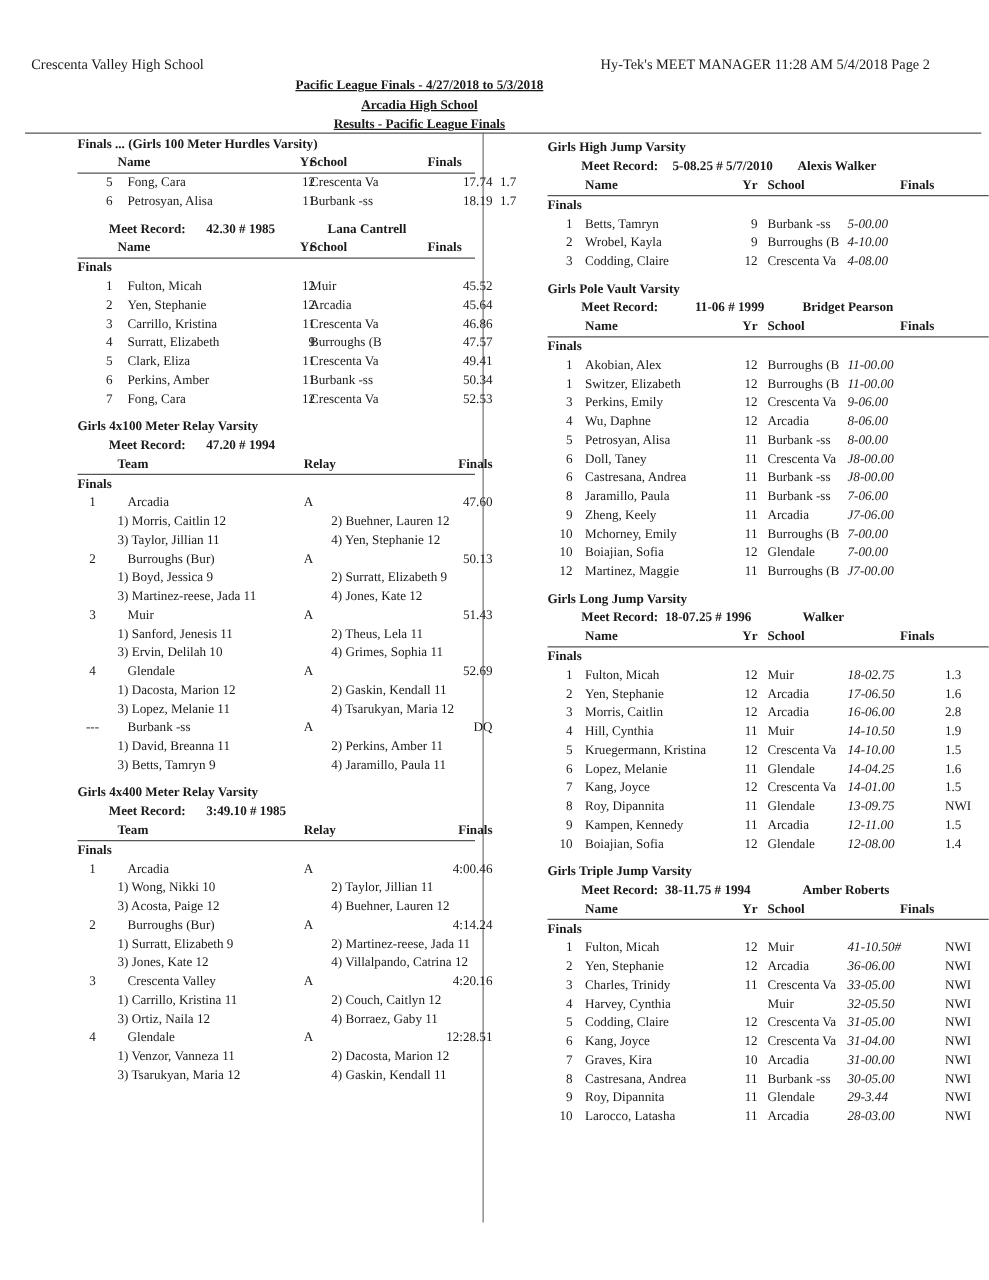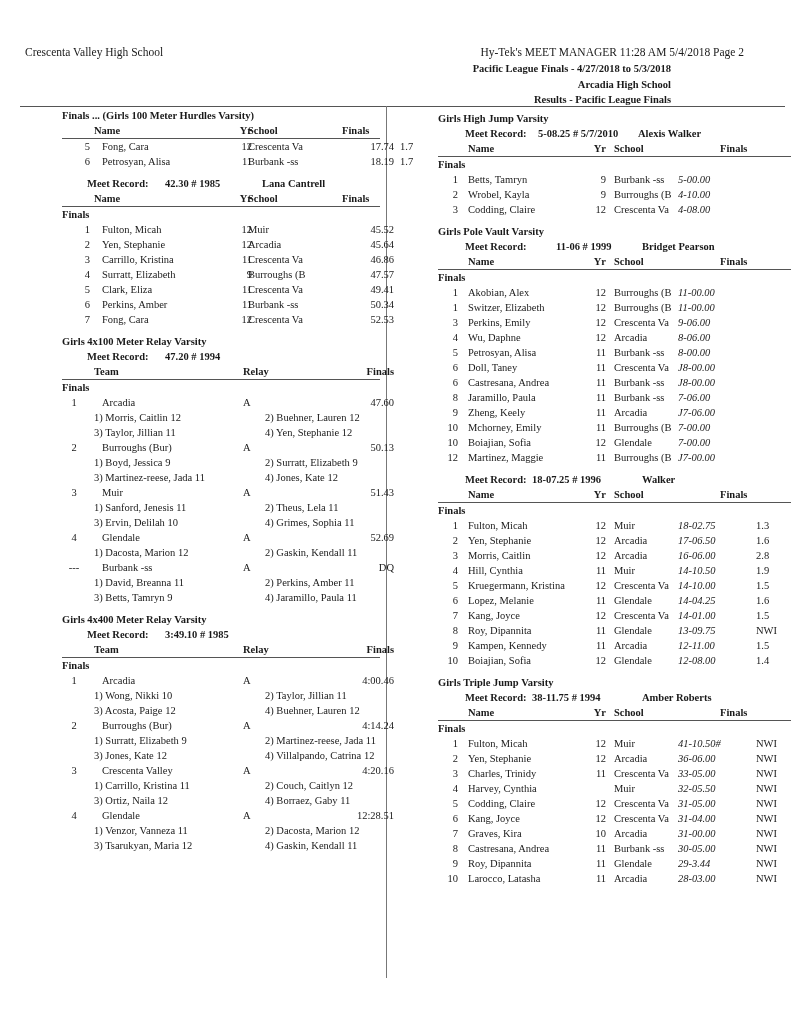--- a/index.html
+++ b/index.html
@@ -1,21 +1,21 @@
 <!DOCTYPE html>
 <html><head>
 <meta charset="utf-8">
 <style>
   html, body { margin:0; padding:0; background:#fff; }
   body { width:791px; height:1024px; position:relative; overflow:hidden;
          font-family:"Liberation Serif", "DejaVu Serif", serif; color:#1a1a1a; }
   .abs { position:absolute; white-space:nowrap; }
   .hdr-left { left:25px; top:46px; font-size:11.5px; }
   .hdr-right { right:47px; top:46px; font-size:11.5px; }
-  .hdr-c { left:0; width:671px; text-align:right; font-weight:bold; font-size:10.5px; }
+  .hdr-c { left:0; width:671px; text-align:center; font-weight:bold; font-size:10.5px;text-decoration:underline; }
   .topline { position:absolute; left:20px; width:765px; top:106px; height:1px; background:#555; }
   .midline { position:absolute; left:386px; top:106px; width:1px; height:872px; background:#777; }
   .col { position:absolute; font-size:10.5px; }
   .col.left { left:22px; width:358px; top:108px; }
   .col.right { left:398px; width:368px; top:111px; }
   .sec { position:relative; margin-bottom:7px;margin-left:40px; }
   .title { font-weight:bold; font-size:10.5px; height:15px; line-height:15px; }
   .rec { font-weight:bold; height:15px; line-height:15px; position:relative; }
   .colhdr { position:relative; height:15px; line-height:15px; font-weight:bold; border-bottom:1px solid #555; }
   .flabel { font-weight:bold; height:15px; line-height:15px; }
@@ -226,20 +226,24 @@
         <div class="row">
           <span class="c-place">4</span>
           <span class="c-team">Glendale</span>
           <span class="c-relay">A</span>
           <span class="c-final">52.69</span>
         </div>
         <div class="row sub">
           <span class="m1">1) Dacosta, Marion 12</span>
           <span class="m2">2) Gaskin, Kendall 11</span>
         </div>
+        <div class="row sub">
+          <span class="m1">3) Lopez, Melanie 11</span>
+          <span class="m2">4) Tsarukyan, Maria 12</span>
+        </div>
         <div class="row">
           <span class="c-place">---</span>
           <span class="c-team">Burbank -ss</span>
           <span class="c-relay">A</span>
           <span class="c-final">DQ</span>
         </div>
         <div class="row sub">
           <span class="m1">1) David, Breanna 11</span>
           <span class="m2">2) Perkins, Amber 11</span>
         </div>
@@ -459,20 +463,21 @@
           <span class="c-place">12</span>
           <span class="c-name">Martinez, Maggie</span>
           <span class="c-yr">11</span>
           <span class="c-school">Burroughs (B</span>
           <span class="c-final">J7-00.00</span>
         </div>
       </div>
   </div>
 
   <div class="sec RR">
+    <div class="title">Girls Long Jump Varsity</div>
     <div class="rec">
       <span class="r-label">Meet Record:</span>
       <span style="left:94px">18-07.25  #  1996</span>
       <span style="left:204px">Walker</span>
     </div>
     <div class="colhdr">
       <span class="h-name">Name</span>
       <span class="h-yr">Yr</span>
       <span class="h-school">School</span>
       <span class="h-final">Finals</span>

